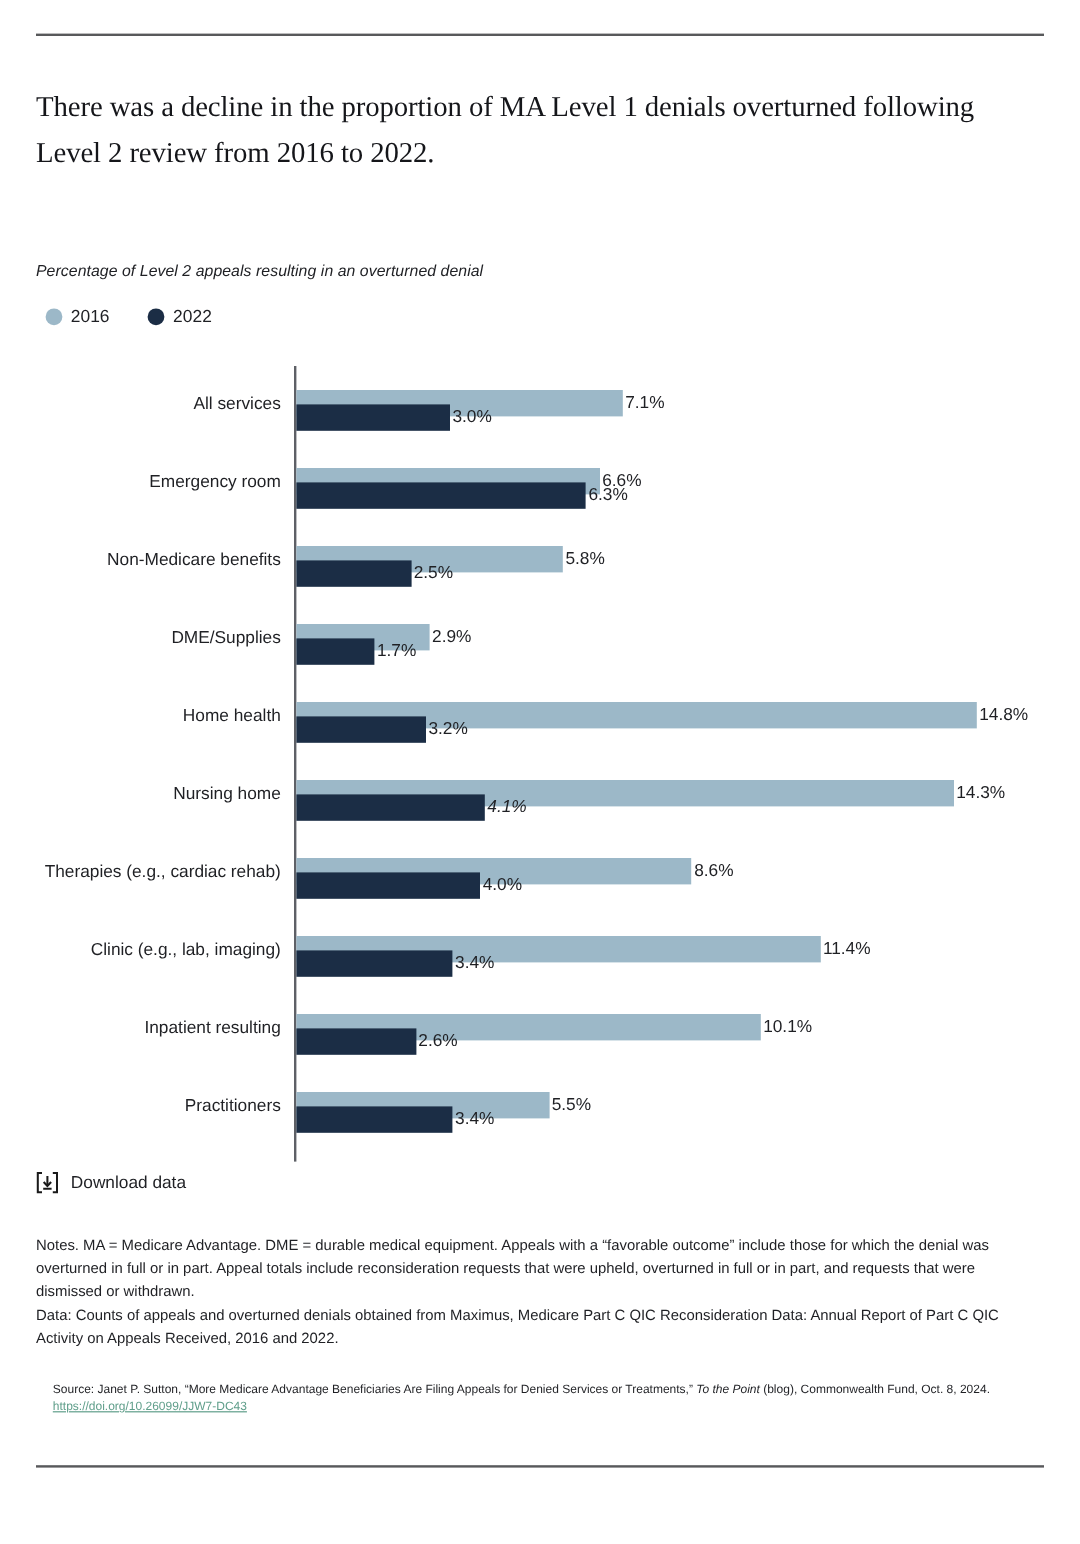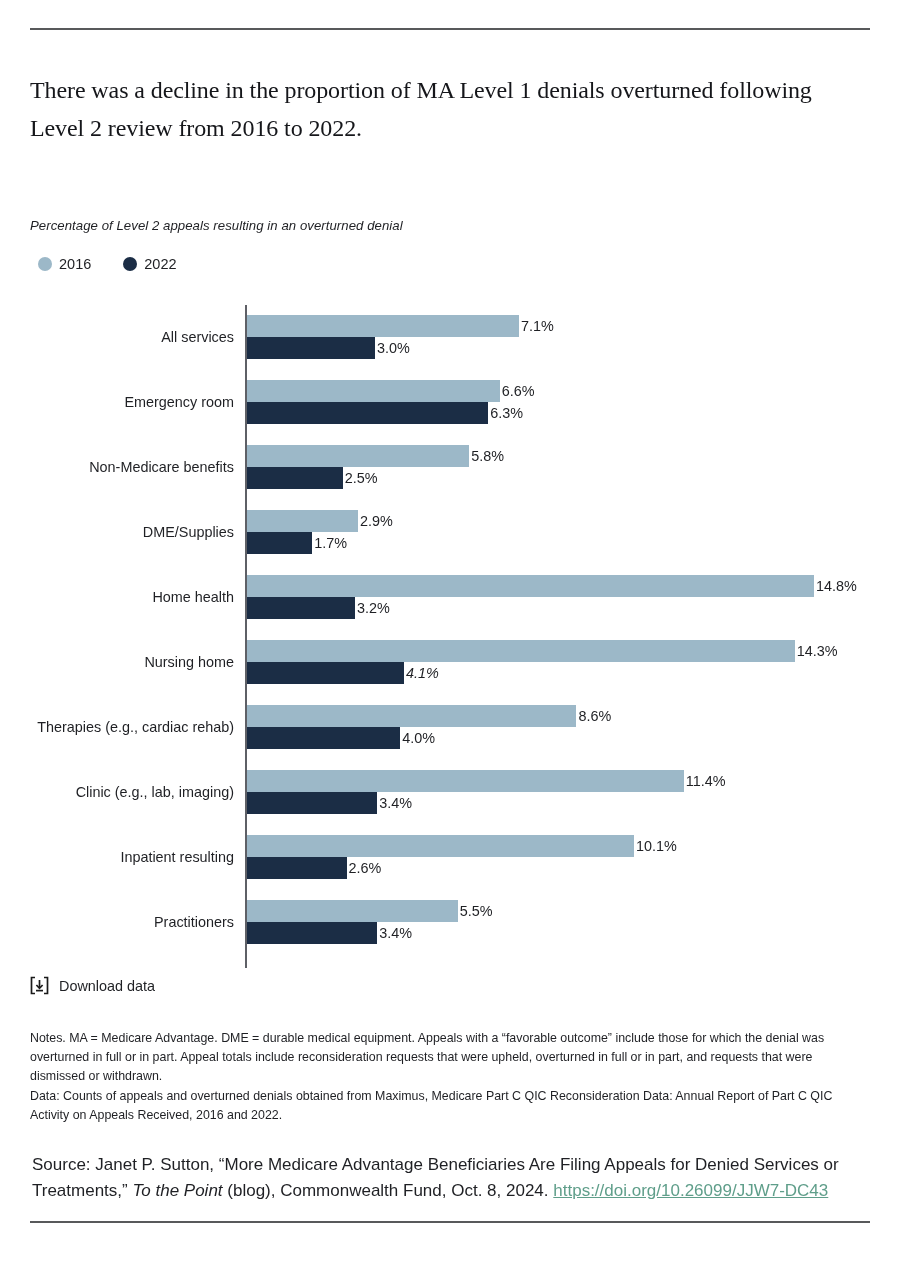--- a/index.html
+++ b/index.html
@@ -109,21 +109,21 @@
     text-align: right;
     font-size: 14.4px;
     color: #1f2024;
     line-height: 22px;
   }
   .bar-wrap {
     position: absolute;
     left: 247px;
     height: 22px;
   }
-  .bar-wrap.r1 { top: 10px; border-radius: 10px; }
+  .bar-wrap.r1 { top: 20px; border-radius: 10px; }
   .bar-wrap.r2 { top: 32px; }
   .bar {
     height: 22px;
     display: block;
   }
   .bar-value {
     position: absolute;
     left: 100%;
     top: 0;
     height: 22px;
@@ -159,25 +159,25 @@
     left: 30px;
     top: 1029px;
     width: 838px;
     font-size: 12.4px;
     line-height: 19.2px;
     color: #1f2024;
   }
   .notes p { margin: 0; }
   .source {
     position: absolute;
-    left: 32px;
+    left: 44px;
     top: 1152px;
     width: 838px;
-    font-size: 17px;
-    line-height: 26px;
+    font-size: 10px;
+    line-height: 14px;
     color: #1f2024;
   }
   .source em { font-style: italic; }
   .source a {
     color: #5f9e8a;
     text-decoration: underline;
   }
 </style>
 </head>
 <body>

